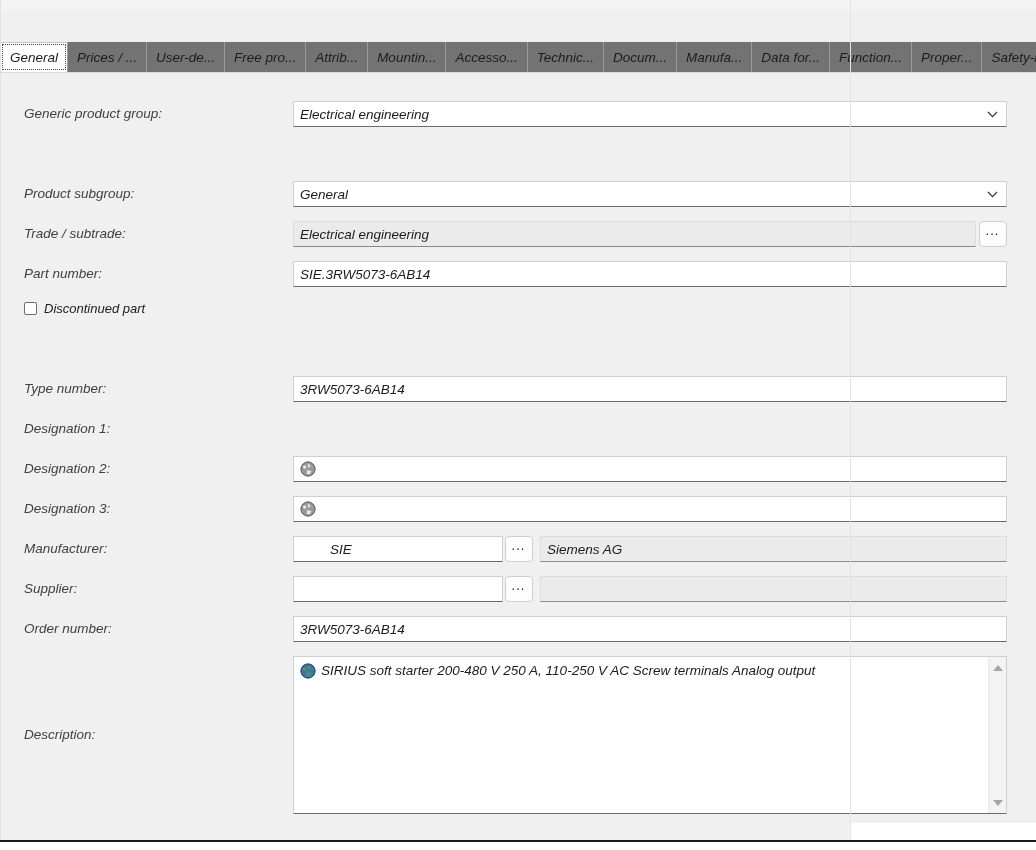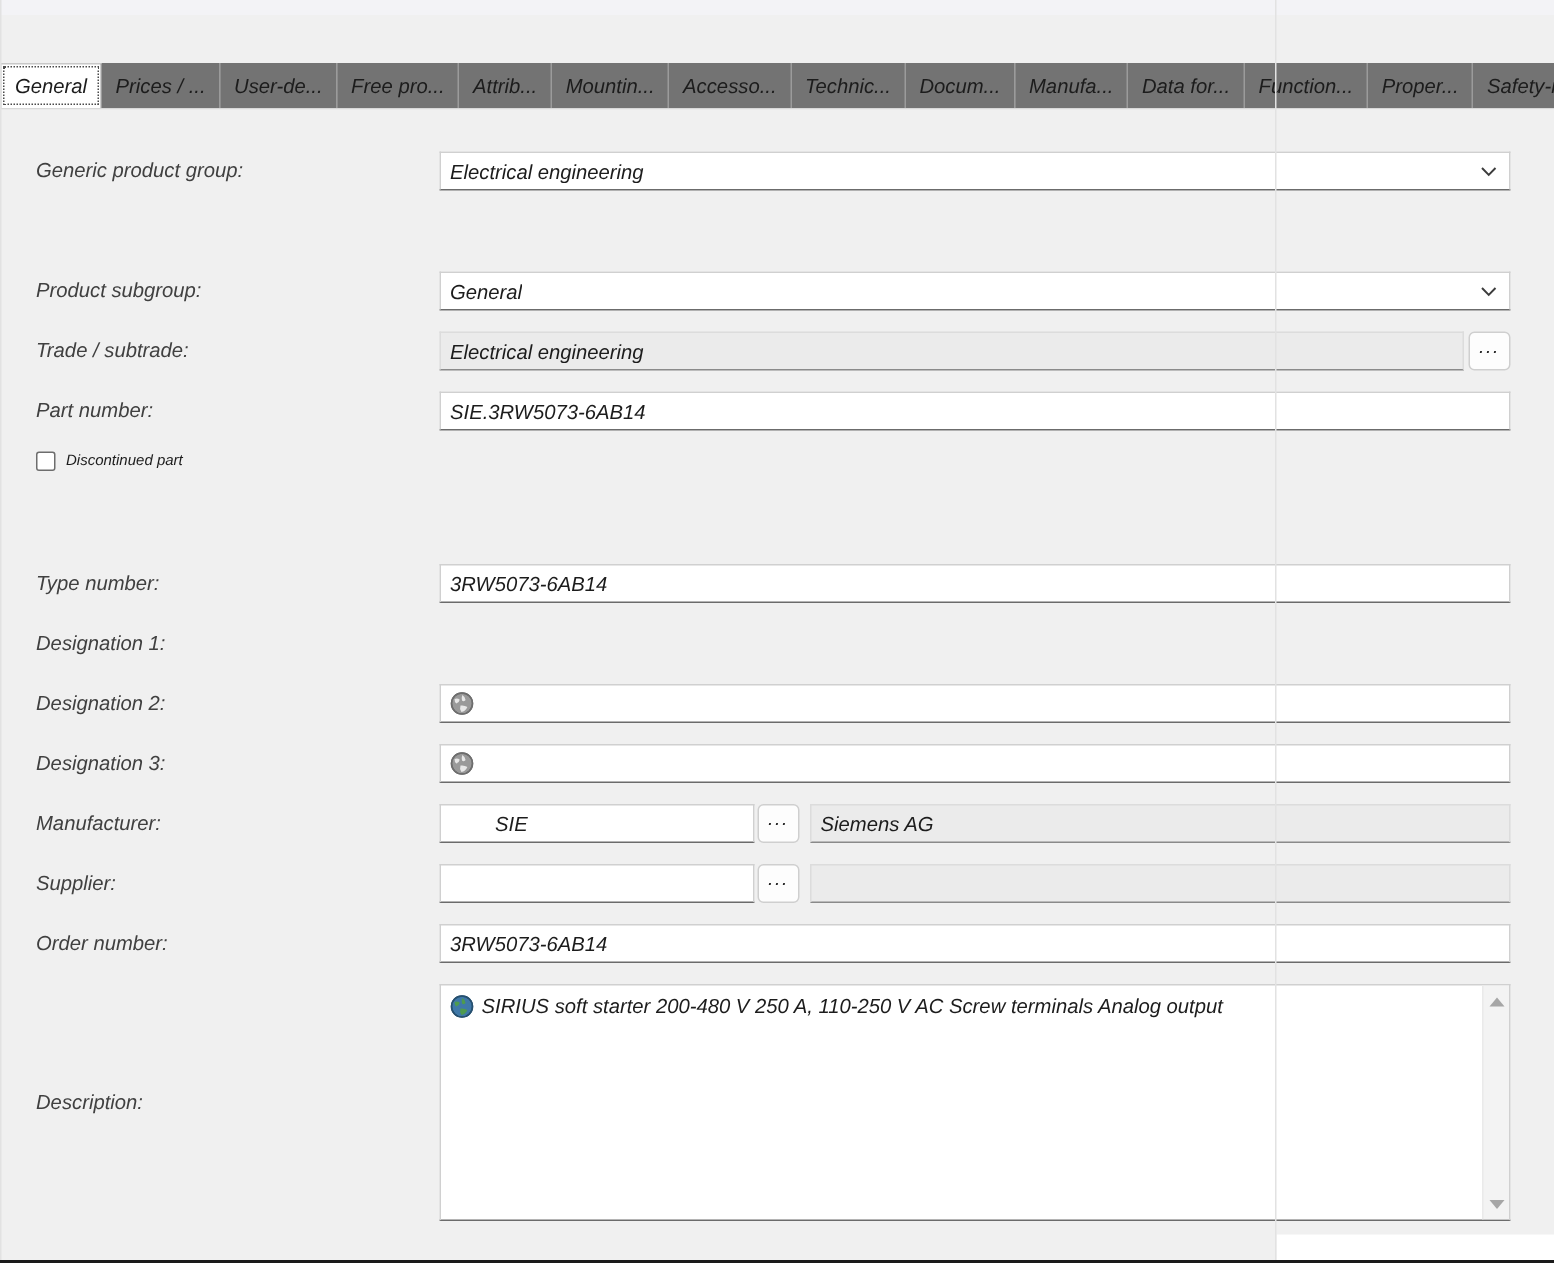--- a/index.html
+++ b/index.html
@@ -178,21 +178,21 @@
 
   
   .checkrow { position: absolute; left: 24px; display: flex; align-items: center; gap: 7px; }
   .checkbox {
     width: 13px; height: 13px;
     box-sizing: border-box;
     border: 1px solid #6d6d6d;
     border-radius: 2px;
     background: #ffffff;
   }
-  .checklabel { font-size: 10px; color: #1c1c1c; }
+  .checklabel { font-size: 13px; color: #1c1c1c; }
 
   
   .globe { width: 16px; height: 16px; flex: 0 0 16px; margin-right: 5px; display:block; }
 
   
   .descbox {
     position: absolute;
     left: 293px;
     box-sizing: border-box;
     width: 714px;

